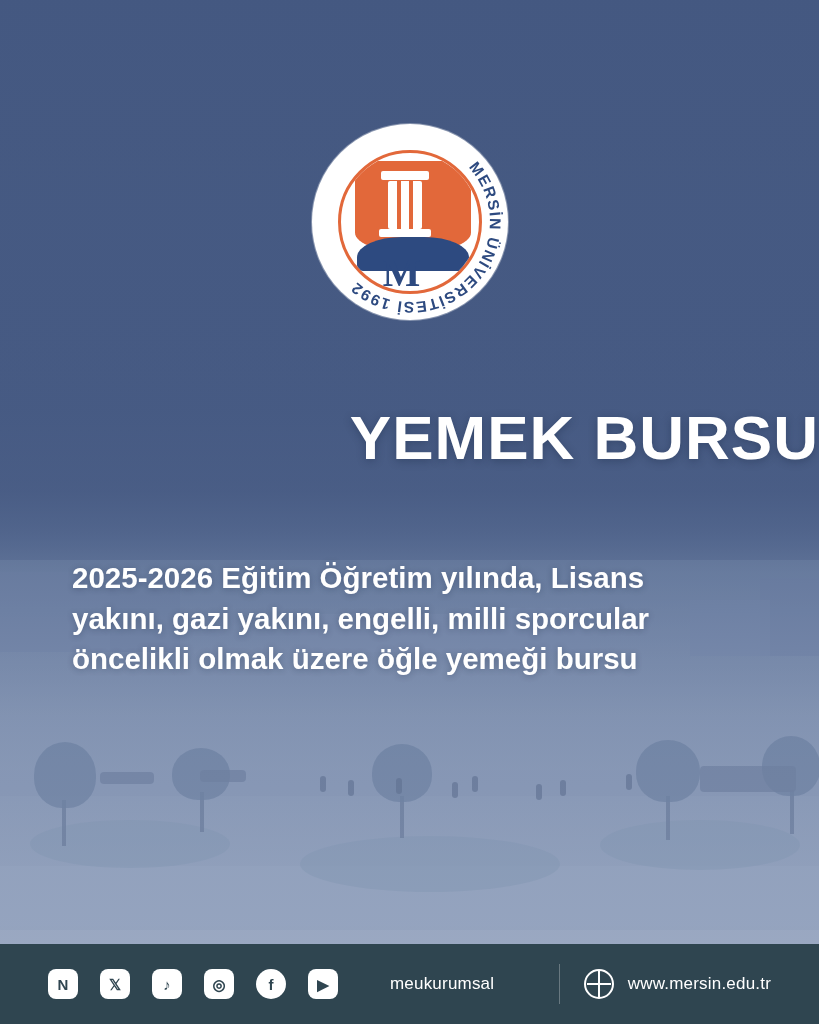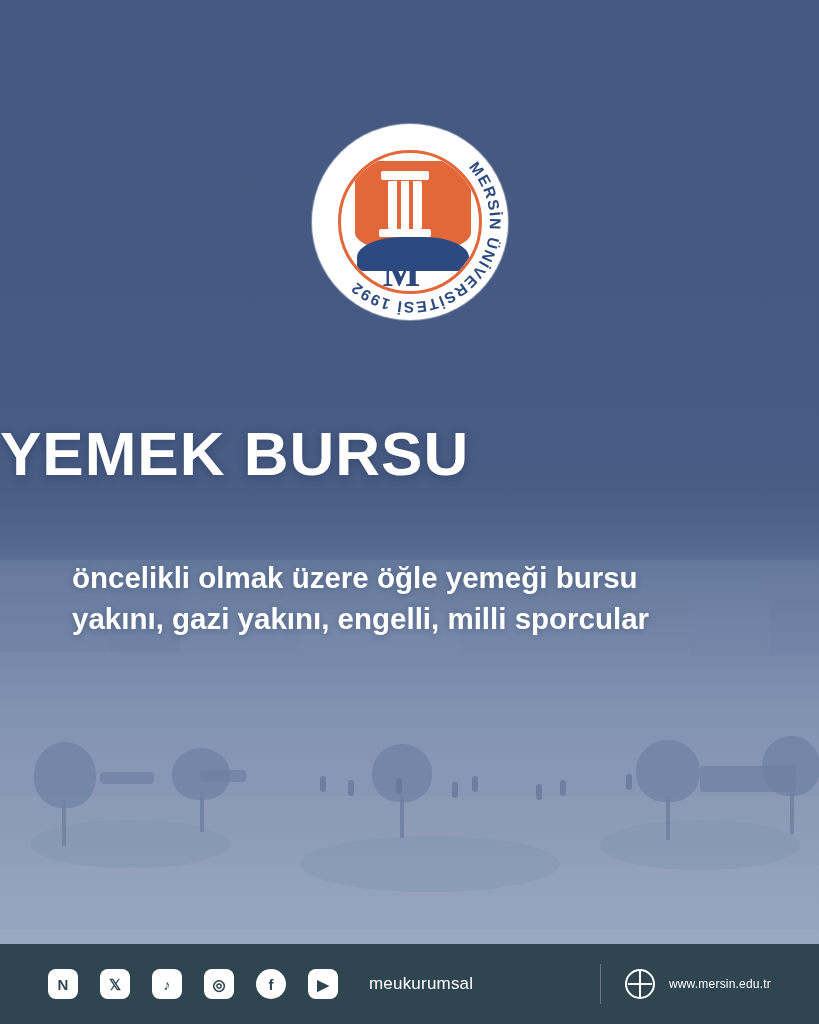--- a/index.html
+++ b/index.html
@@ -121,22 +121,22 @@
   .m-letter {
     position:absolute; left: 42px; top: 96px;
     color:#2d4a80; font-size:40px; font-weight:bold; font-family:"Liberation Serif", serif;
     letter-spacing:-2px;
   }
 
   
   .headline {
     position:absolute;
     left: 0; right: 0;
-    top: 418px;
-    text-align:left;
+    top: 402px;
+    text-align:right;
     color:#ffffff;
     font-size: 62px;
     font-weight: bold;
     letter-spacing: 1px;
     text-shadow: 0 2px 8px rgba(20,34,60,.35);
   }
 
   
   .body-text {
     position:absolute;
@@ -175,36 +175,36 @@
     display:flex; align-items:center; justify-content:center;
     font-size: 15px;
     font-weight: bold;
     font-family:"Liberation Sans", sans-serif;
     line-height:1;
   }
   .sicon.square { border-radius: 8px; }
   .handle {
     color:#ffffff;
     font-size: 17px;
-    margin-left: 9px;
+    margin-left: 30px;
     letter-spacing:.2px;
   }
   .divider {
     width: 1px;
     height: 40px;
     background: rgba(255,255,255,.28);
     margin: 0 24px 0 auto;
   }
   .web {
     display:flex; align-items:center; gap:14px;
     margin-left: 0;
   }
   .web .url {
     color:#ffffff;
-    font-size: 12px;
+    font-size: 17px;
     letter-spacing:.2px;
   }
   .globe {
     width: 30px; height:30px; border-radius:50%;
     border: 2px solid #ffffff;
     position:relative;
   }
   .globe::before {
     content:""; position:absolute; left:50%; top:0; bottom:0; width:2px; margin-left:-1px; background:#ffffff;
   }
@@ -280,22 +280,23 @@
       <div class="col-body"></div>
       <div class="col-base"></div>
       <div class="wave-blue"></div>
       <div class="m-letter">M</div>
     </div>
   </div>
 
   <div class="headline">YEMEK BURSU</div>
 
   <div class="body-text">
+    <div>2025-2026 Eğitim Öğretim yılında, Lisans</div>
+    <div>yakını, gazi yakını, engelli, milli sporcular</div>
     <div>öncelikli olmak üzere öğle yemeği bursu</div>
-    <div>yakını, gazi yakını, engelli, milli sporcular</div>
   </div>
 
   <div class="footer">
     <div class="social">
       <span class="sicon square">N</span>
       <span class="sicon square">𝕏</span>
       <span class="sicon square">♪</span>
       <span class="sicon square">◎</span>
       <span class="sicon">f</span>
       <span class="sicon square">▶</span>

